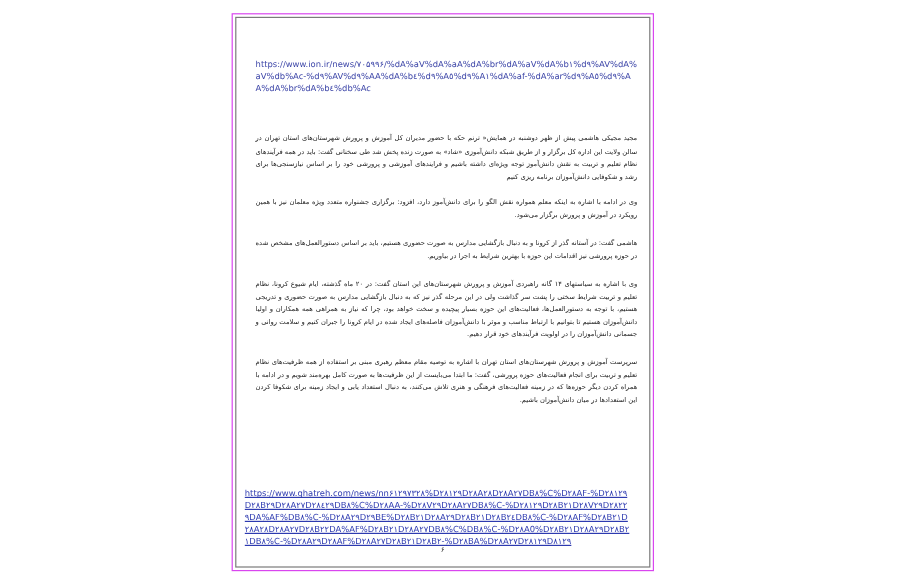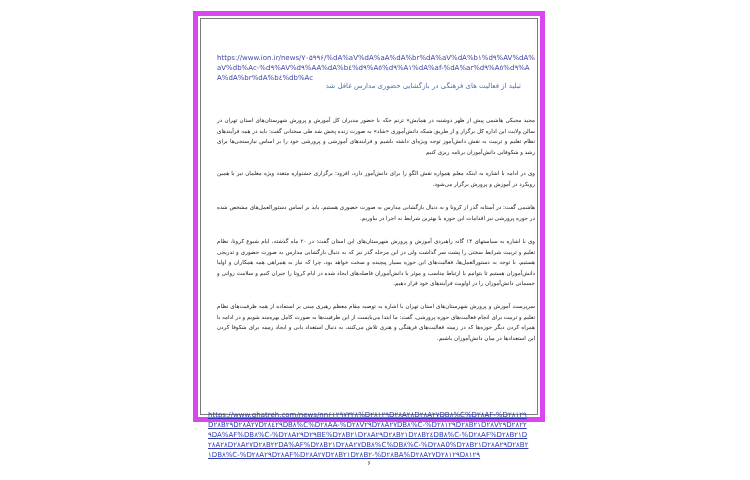--- a/index.html
+++ b/index.html
@@ -9,23 +9,23 @@
     height: 480px;
     background: #ffffff;
     overflow: hidden;
     font-family: "DejaVu Sans", sans-serif;
   }
   .page {
     position: absolute;
     left: 193px;
     top: 11px;
     width: 352px;
-    height: 411px;
+    height: 465px;
     box-sizing: border-box;
-    border: 5px solid #d946ef;
+    border: 1px solid #d946ef;
     background: #ffffff;
   }
   .page-inner {
     position: absolute;
     left: 2px;
     top: 2px;
     right: 2px;
     bottom: 2px;
     border: 1px solid #7a7a7a;
   }
@@ -94,21 +94,20 @@
 </head>
 <body>
 
 <div class="page">
   <div class="page-inner">
 
     <div class="link-block link1">
       <a>https://www.ion.ir/news/۷۰۵۹۹۶/%dA%aV%dA%aA%dA%br%dA%aV%dA%b۱%d۹%AV%dA%aV%db%Ac-%d۹%AV%d۹%AA%dA%b٤%d۹%A٥%d۹%A۱%dA%af-%dA%ar%d۹%A٥%d۹%AA%dA%br%dA%b٤%db%Ac</a>
     </div>
 
-    <div class="subtitle">تبلید از فعالیت های فرهنگی در بازگشایی حضوری مدارس غافل شد</div>
 
     <div class="para p1">مجید مجیکی هاشمی پیش از ظهر دوشنبه در همایش« ترنم حکه با حضور مدیران کل آموزش و پرورش شهرستان‌های استان تهران در سالن ولایت این اداره کل برگزار و از طریق شبکه دانش‌آموزی «شاد» به صورت زنده پخش شد طی سخنانی گفت: باید در همه فرآیندهای نظام تعلیم و تربیت به نقش دانش‌آموز توجه ویژه‌ای داشته باشیم و فرایندهای آموزشی و پرورشی خود را بر اساس نیازسنجی‌ها برای رشد و شکوفایی دانش‌آموزان برنامه ریزی کنیم</div>
     <div class="para p2">وی در ادامه با اشاره به اینکه معلم همواره نقش الگو را برای دانش‌آموز دارد، افزود: برگزاری جشنواره متعدد ویژه معلمان نیز با همین رویکرد در آموزش و پرورش برگزار می‌شود.</div>
     <div class="para p3">هاشمی گفت: در آستانه گذر از کرونا و به دنبال بازگشایی مدارس به صورت حضوری هستیم، باید بر اساس دستورالعمل‌های مشخص شده در حوزه پرورشی نیز اقدامات این حوزه با بهترین شرایط به اجرا در بیاوریم.</div>
     <div class="para p4">وی با اشاره به سیاستهای ۱۴ گانه راهبردی آموزش و پرورش شهرستان‌های این استان گفت: در ۲۰ ماه گذشته، ایام شیوع کرونا، نظام تعلیم و تربیت شرایط سختی را پشت سر گذاشت ولی در این مرحله گذر نیز که به دنبال بازگشایی مدارس به صورت حضوری و تدریجی هستیم، با توجه به دستورالعمل‌ها، فعالیت‌های این حوزه بسیار پیچیده و سخت خواهد بود، چرا که نیاز به همراهی همه همکاران و اولیا دانش‌آموزان هستیم تا بتوانیم با ارتباط مناسب و موثر با دانش‌آموزان فاصله‌های ایجاد شده در ایام کرونا را جبران کنیم و سلامت روانی و جسمانی دانش‌آموزان را در اولویت فرآیندهای خود قرار دهیم.</div>
     <div class="para p5">سرپرست آموزش و پرورش شهرستان‌های استان تهران با اشاره به توصیه مقام معظم رهبری مبنی بر استفاده از همه ظرفیت‌های نظام تعلیم و تربیت برای انجام فعالیت‌های حوزه پرورشی، گفت: ما ابتدا می‌بایست از این ظرفیت‌ها به صورت کامل بهره‌مند شویم و در ادامه با همراه کردن دیگر حوزه‌ها که در زمینه فعالیت‌های فرهنگی و هنری تلاش می‌کنند، به دنبال استعداد یابی و ایجاد زمینه برای شکوفا کردن این استعدادها در میان دانش‌آموزان باشیم.</div>
 
     <div class="link-block link2">
       <a>https://www.ghatreh.com/news/nn۶۱۲۹۷۳۲۸%D۲۸۱۲۹D۲۸A۲۸D۲۸A۲۷DB۸%C%D۲۸AF-%D۲۸۱۲۹D۲۸B۲۹D۲۸A۲۷D۲۸٤۲۹DB۸%C%D۲۸AA-%D۲۸V۲۹D۲۸A۲۷DB۸%C-%D۲۸۱۲۹D۲۸B۲۱D۲۸V۲۹D۲۸۲۲۹DA%AF%DB۸%C-%D۲۸A۲۹D۲۹BE%D۲۸B۲۱D۲۸A۲۹D۲۸B۲۱D۲۸B۲٤DB۸%C-%D۲۸AF%D۲۸B۲۱D۲۸A۲۸D۲۸A۲۷D۲۸B۲۲DA%AF%D۲۸B۲۱D۲۸A۲۷DB۸%C%DB۸%C-%D۲۸A0%D۲۸B۲۱D۲۸A۲۹D۲۸B۲۱DB۸%C-%D۲۸A۲۹D۲۸AF%D۲۸A۲۷D۲۸B۲۱D۲۸B۲-%D۲۸BA%D۲۸A۲۷D۲۸۱۲۹D۸۱۲۹</a>
     </div>

